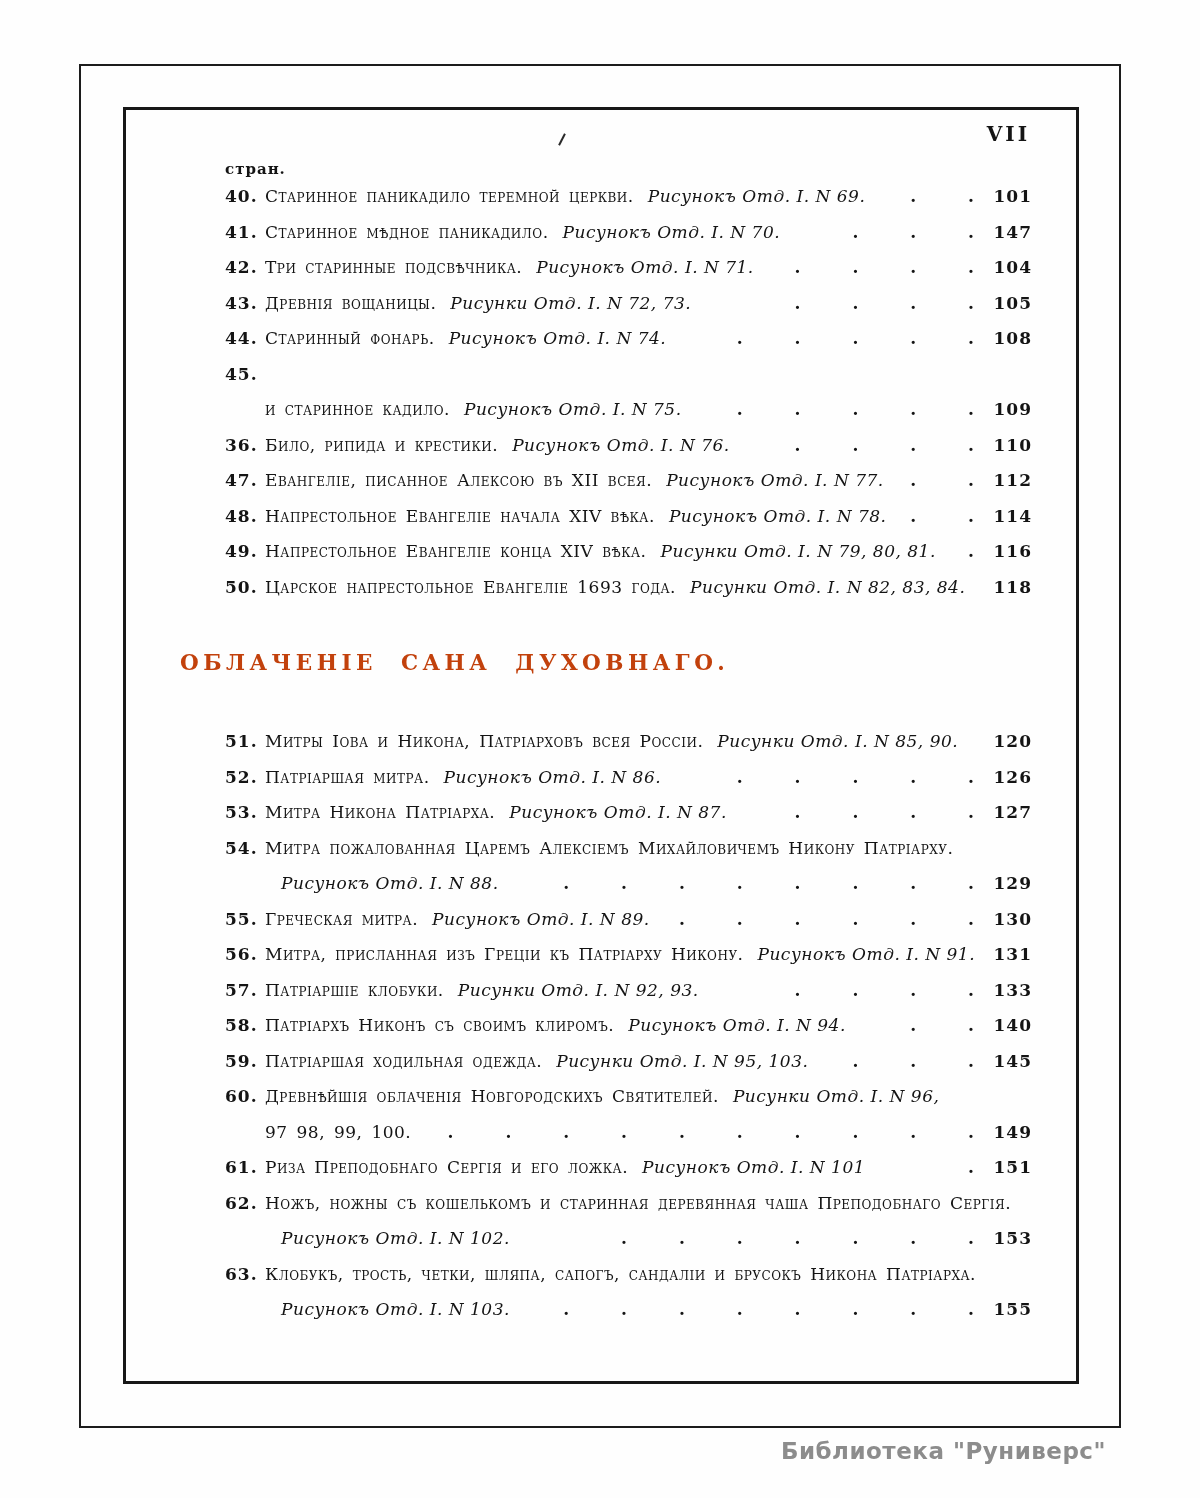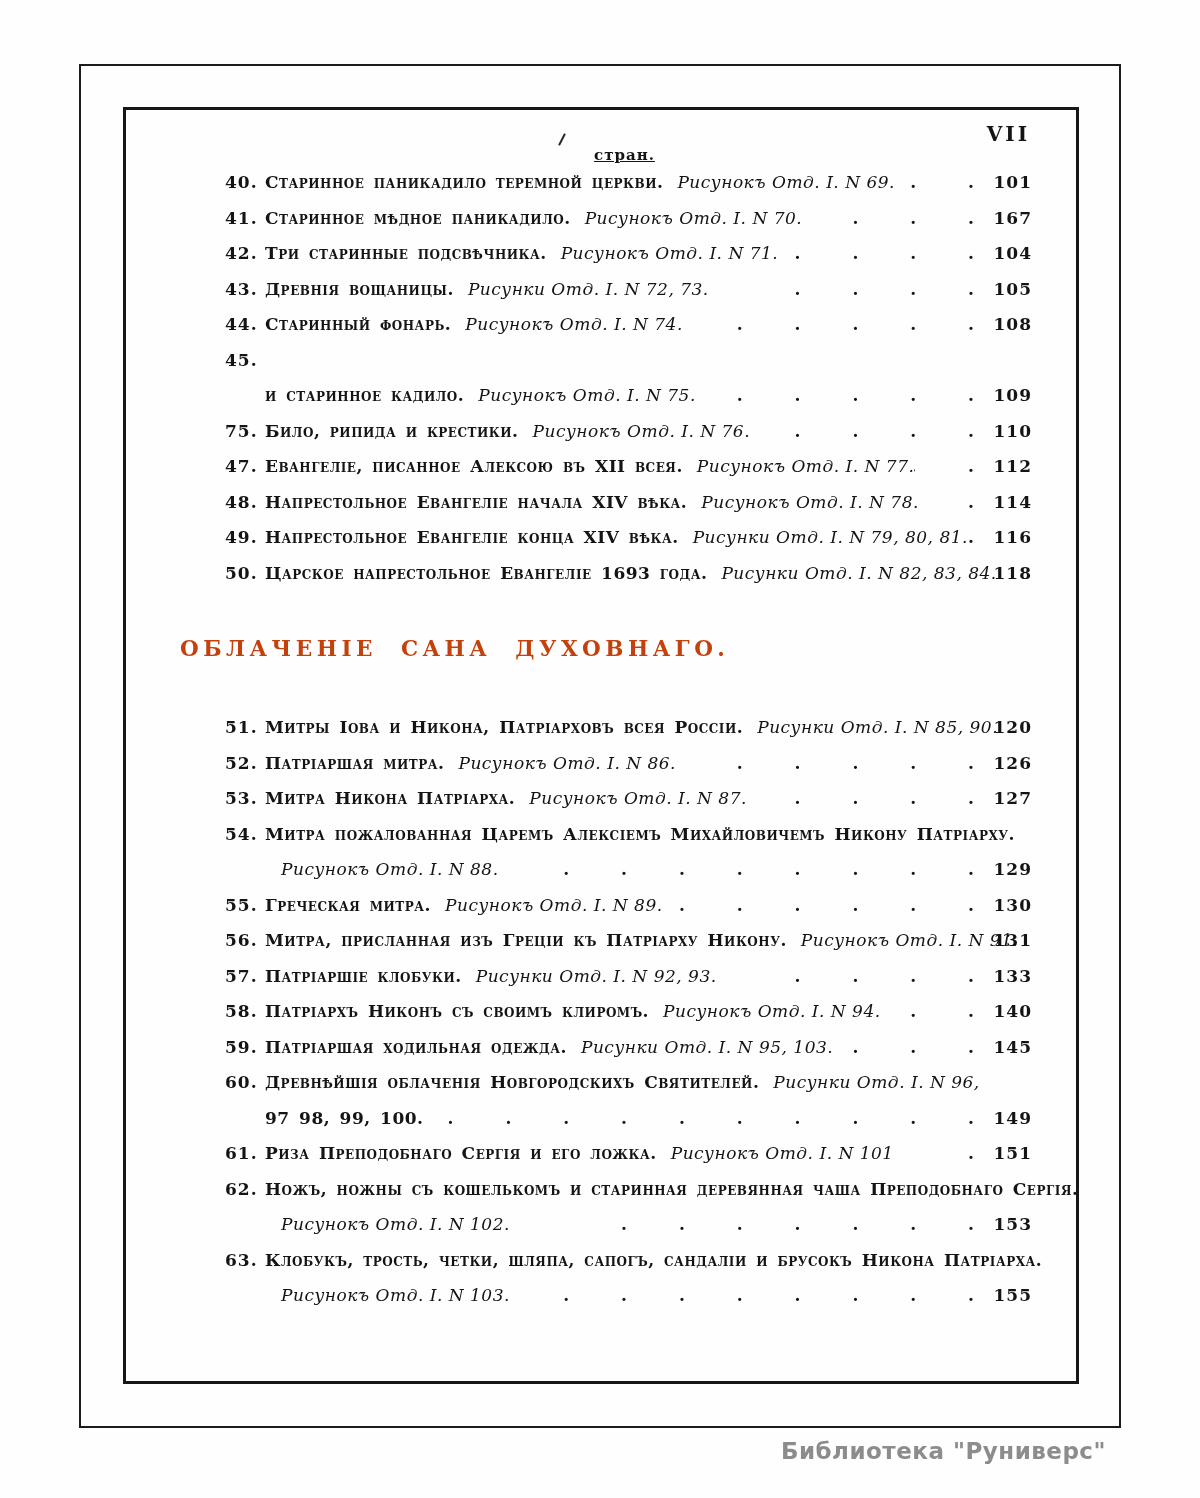--- a/index.html
+++ b/index.html
@@ -6,27 +6,27 @@
   .sheet{position:relative;width:1200px;height:1498px;background:#fefefe;overflow:hidden;
          font-family:"DejaVu Serif", serif;color:#141414;padding-left:24px;}
   .border-outer{position:absolute;left:79px;top:64px;width:1038px;height:1360px;
                 border:2px solid #1c1c1c;}
   .border-inner{position:absolute;left:123px;top:107px;width:950px;height:1271px;
                 border:3px solid #171717;}
   .stray-mark{position:absolute;left:561px;top:133px;width:2px;height:13px;background:#2a2a2a;
               transform:rotate(27deg);}
   .content{position:absolute;left:225px;top:122px;width:807px;}
   .folio{text-align:right;font-size:20px;font-weight:700;letter-spacing:3px;padding-right:2px;}
-  .colhead{text-align:center;font-size:15px;font-weight:700;padding-right:8px;
-           letter-spacing:1px;text-decoration:underline;}
+  .colhead{text-align:left;font-size:15px;font-weight:700;margin-top:14px;padding-right:8px;
+           letter-spacing:1px;}
   #toc-list{margin-top:8px;}
   .row{display:flex;align-items:baseline;height:35.5px;font-size:17px;}
   .num{flex:0 0 40px;font-weight:700;letter-spacing:1px;}
   .text{flex:0 1 auto;white-space:nowrap;min-width:0;}
-  .t-plain{font-weight:700;font-variant:small-caps;letter-spacing:0.5px;word-spacing:3px;}
+  .t-plain{font-weight:400;font-variant:small-caps;letter-spacing:0.5px;word-spacing:3px;}
   .t-italic{font-style:italic;font-weight:400;letter-spacing:0.5px;}
   .t-plain + .t-italic{margin-left:14px;}
   .dots{flex:1 1 14px;min-width:10px;overflow:hidden;white-space:nowrap;direction:rtl;
         word-spacing:46px;padding:0 12px 0 16px;font-weight:700;}
   .page{flex:0 0 auto;min-width:46px;text-align:right;font-weight:700;letter-spacing:1px;}
   .row.cont-italic .text{padding-left:16px;}
   .section-heading{margin:38px 0 56px -45px;font-size:21.5px;font-weight:700;
                    letter-spacing:4.5px;word-spacing:12px;color:#c2410c;}
   .watermark{position:absolute;right:118px;top:1438px;
              font-family:"DejaVu Sans", sans-serif;font-weight:700;font-size:23px;
@@ -47,21 +47,21 @@
         <div class="row">
           <span class="num">40.</span>
           <span class="text"><span class="t-plain">Старинное паникадило теремной церкви.</span><span class="t-italic">Рисунокъ Отд. I. N 69.</span></span>
           <span class="dots">. .</span>
           <span class="page">101</span>
         </div>
         <div class="row">
           <span class="num">41.</span>
           <span class="text"><span class="t-plain">Старинное мѣдное паникадило.</span><span class="t-italic">Рисунокъ Отд. I. N 70.</span></span>
           <span class="dots">. . .</span>
-          <span class="page">167</span>
+          <span class="page">147</span>
         </div>
         <div class="row">
           <span class="num">42.</span>
           <span class="text"><span class="t-plain">Три старинные подсвѣчника.</span><span class="t-italic">Рисунокъ Отд. I. N 71.</span></span>
           <span class="dots">. . . .</span>
           <span class="page">104</span>
         </div>
         <div class="row">
           <span class="num">43.</span>
           <span class="text"><span class="t-plain">Древнія вощаницы.</span><span class="t-italic">Рисунки Отд. I. N 72, 73.</span></span>
@@ -79,21 +79,21 @@
           <span class="dots"></span>
           <span class="page"></span>
         </div>
         <div class="row cont">
           <span class="num"></span>
           <span class="text"><span class="t-plain">и старинное кадило.</span><span class="t-italic">Рисунокъ Отд. I. N 75.</span></span>
           <span class="dots">. . . . .</span>
           <span class="page">109</span>
         </div>
         <div class="row">
-          <span class="num">75.</span>
+          <span class="num">36.</span>
           <span class="text"><span class="t-plain">Било, рипида и крестики.</span><span class="t-italic">Рисунокъ Отд. I. N 76.</span></span>
           <span class="dots">. . . .</span>
           <span class="page">110</span>
         </div>
         <div class="row">
           <span class="num">47.</span>
           <span class="text"><span class="t-plain">Евангеліе, писанное Алексою въ XII всея.</span><span class="t-italic">Рисунокъ Отд. I. N 77.</span></span>
           <span class="dots">. .</span>
           <span class="page">112</span>
         </div>

